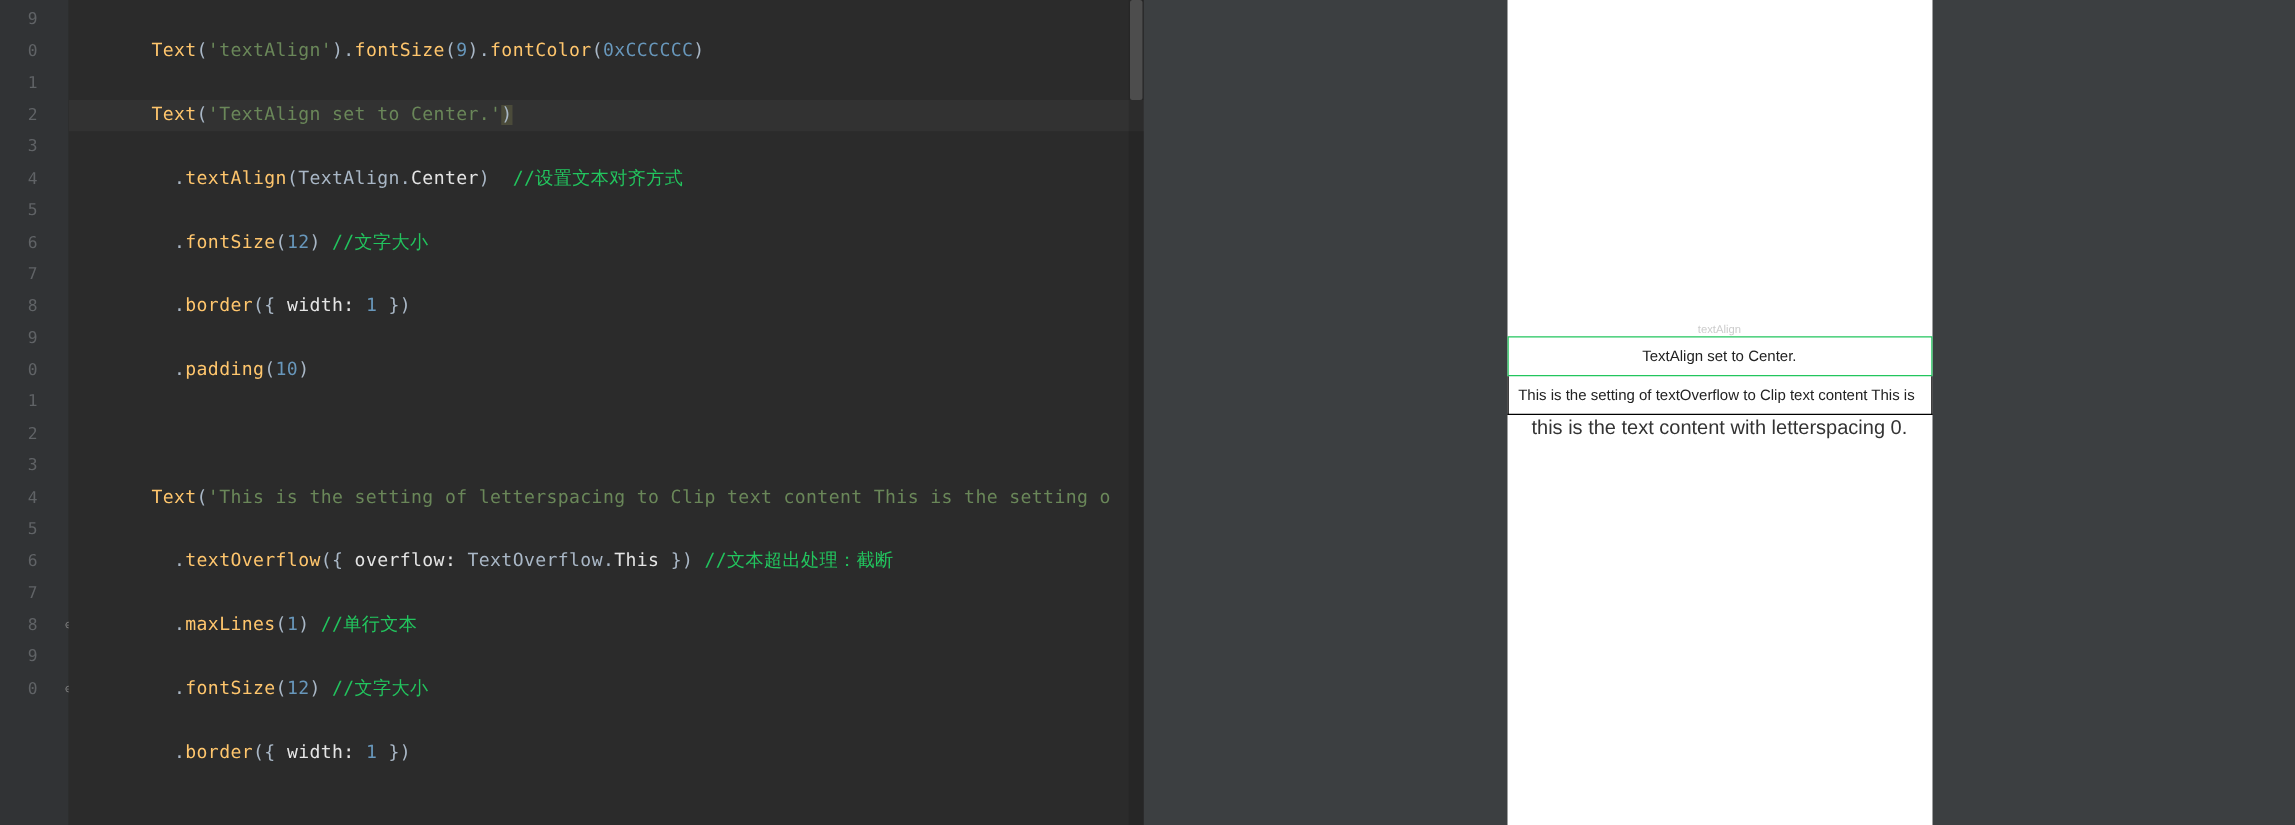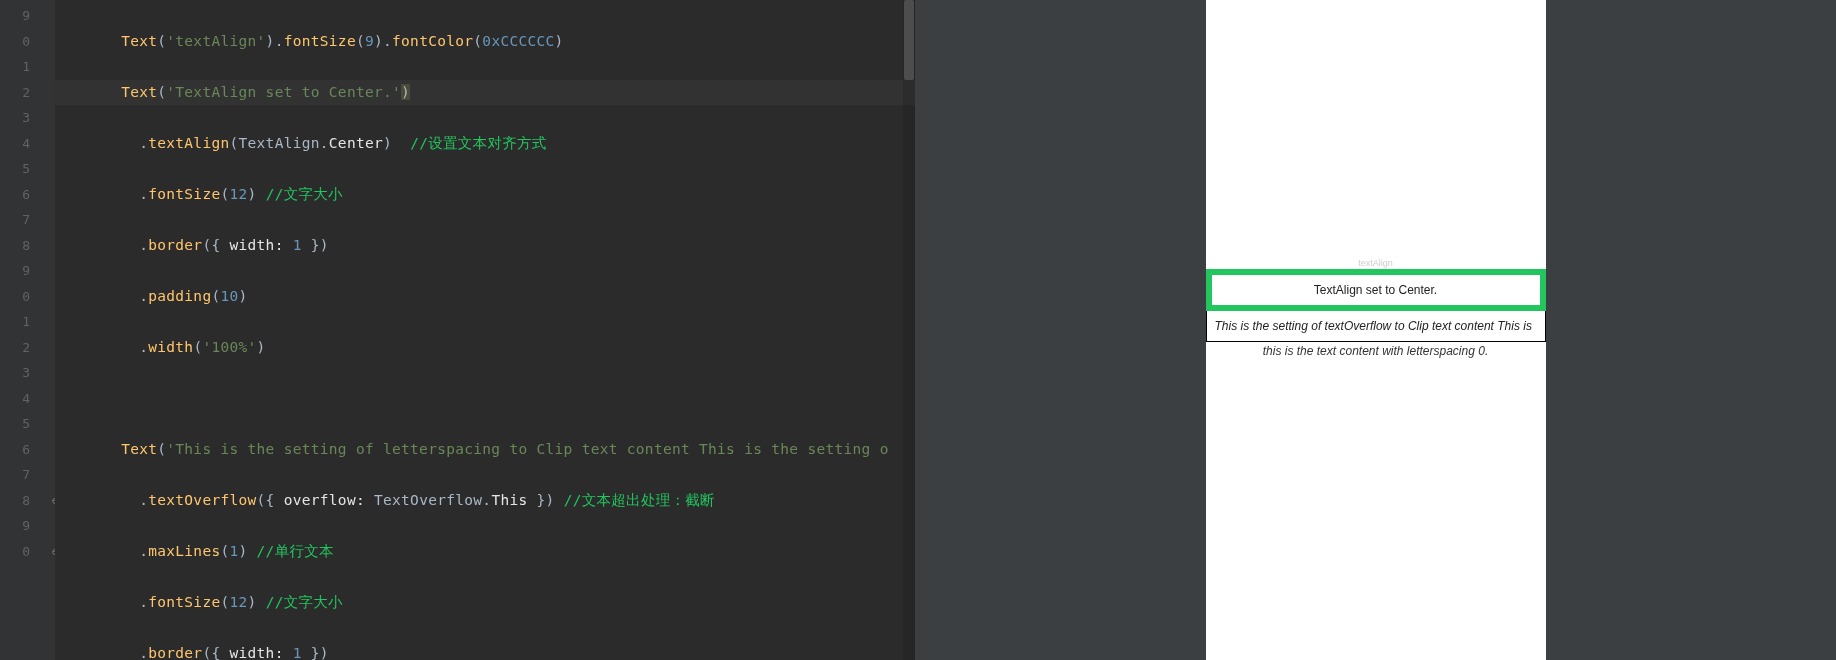--- a/index.html
+++ b/index.html
@@ -109,61 +109,58 @@
   font-family: -apple-system, Arial, sans-serif;
 }
 .preview-content { position: absolute; top: 257px; left: 0; right: 0; }
 .pv-label {
   font-size: 9px;
   color: #cccccc;
   text-align: center;
   padding: 1px 0;
 }
 .pv-center {
-  border: 6px solid #22c55e;
+  border: 1px solid #22c55e;
   font-size: 12px;
   text-align: center;
   padding: 8px;
   margin: 0;
 }
 .pv-clip {
   border: 1px solid #000;
   font-size: 12px;
   padding: 8px;
   white-space: nowrap;
   overflow: hidden;
   border-top: none;
-  font-style: italic;
 }
 .pv-letter {
-  font-size: 12px;
+  font-size: 16px;
   text-align: center;
   padding: 2px 8px;
   color: #333;
-  font-style: italic;
 }
 </style>
 </head>
 <body>
 
 <div class="editor-area">
   <div class="gutter" id="gutter">9<br>0<br>1<br>2<br>3<br>4<br>5<br>6<br>7<br>8<br>9<br>0<br>1<br>2<br>3<br>4<br>5<br>6<br>7<br>8<br>9<br>0<br></div>
   <div class="gutter-icons">
     <span class="bulb-icon" style="top:29px;left:27px">💡</span>
     <span class="fold-icon" style="top:495px;left:10px">⊖</span>
     <span class="fold-icon" style="top:546px;left:10px">⊖</span>
   </div>
   <div class="code-area">
 <span class="code-line">    <span class="fn">Text</span>(<span class="str">'textAlign'</span>).<span class="fn">fontSize</span>(<span class="num">9</span>).<span class="fn">fontColor</span>(<span class="num">0xCCCCCC</span>)</span>
 <span class="code-line line-highlight">    <span class="fn">Text</span>(<span class="str">'TextAlign set to Center.'</span><span class="hl-close">)</span></span>
 <span class="code-line">      .<span class="fn">textAlign</span>(<span class="kw-type">TextAlign</span>.<span class="prop">Center</span>)  <span class="cmt">//设置文本对齐方式</span></span>
 <span class="code-line">      .<span class="fn">fontSize</span>(<span class="num">12</span>) <span class="cmt">//文字大小</span></span>
 <span class="code-line">      .<span class="fn">border</span>({ <span class="prop">width:</span> <span class="num">1</span> })</span>
 <span class="code-line">      .<span class="fn">padding</span>(<span class="num">10</span>)</span>
-<span class="code-line">      .<span class="fn">width</span>(<span class="str">'100%'</span>)</span>
 <span class="code-line"> </span>
 <span class="code-line">    <span class="fn">Text</span>(<span class="str">'This is the setting of letterspacing to Clip text content This is the setting o</span></span>
 <span class="code-line">      .<span class="fn">textOverflow</span>({ <span class="prop">overflow:</span> <span class="kw-type">TextOverflow</span>.<span class="prop">This</span> }) <span class="cmt">//文本超出处理：截断</span></span>
 <span class="code-line">      .<span class="fn">maxLines</span>(<span class="num">1</span>) <span class="cmt">//单行文本</span></span>
 <span class="code-line">      .<span class="fn">fontSize</span>(<span class="num">12</span>) <span class="cmt">//文字大小</span></span>
 <span class="code-line">      .<span class="fn">border</span>({ <span class="prop">width:</span> <span class="num">1</span> })</span>
 
 
 
 

